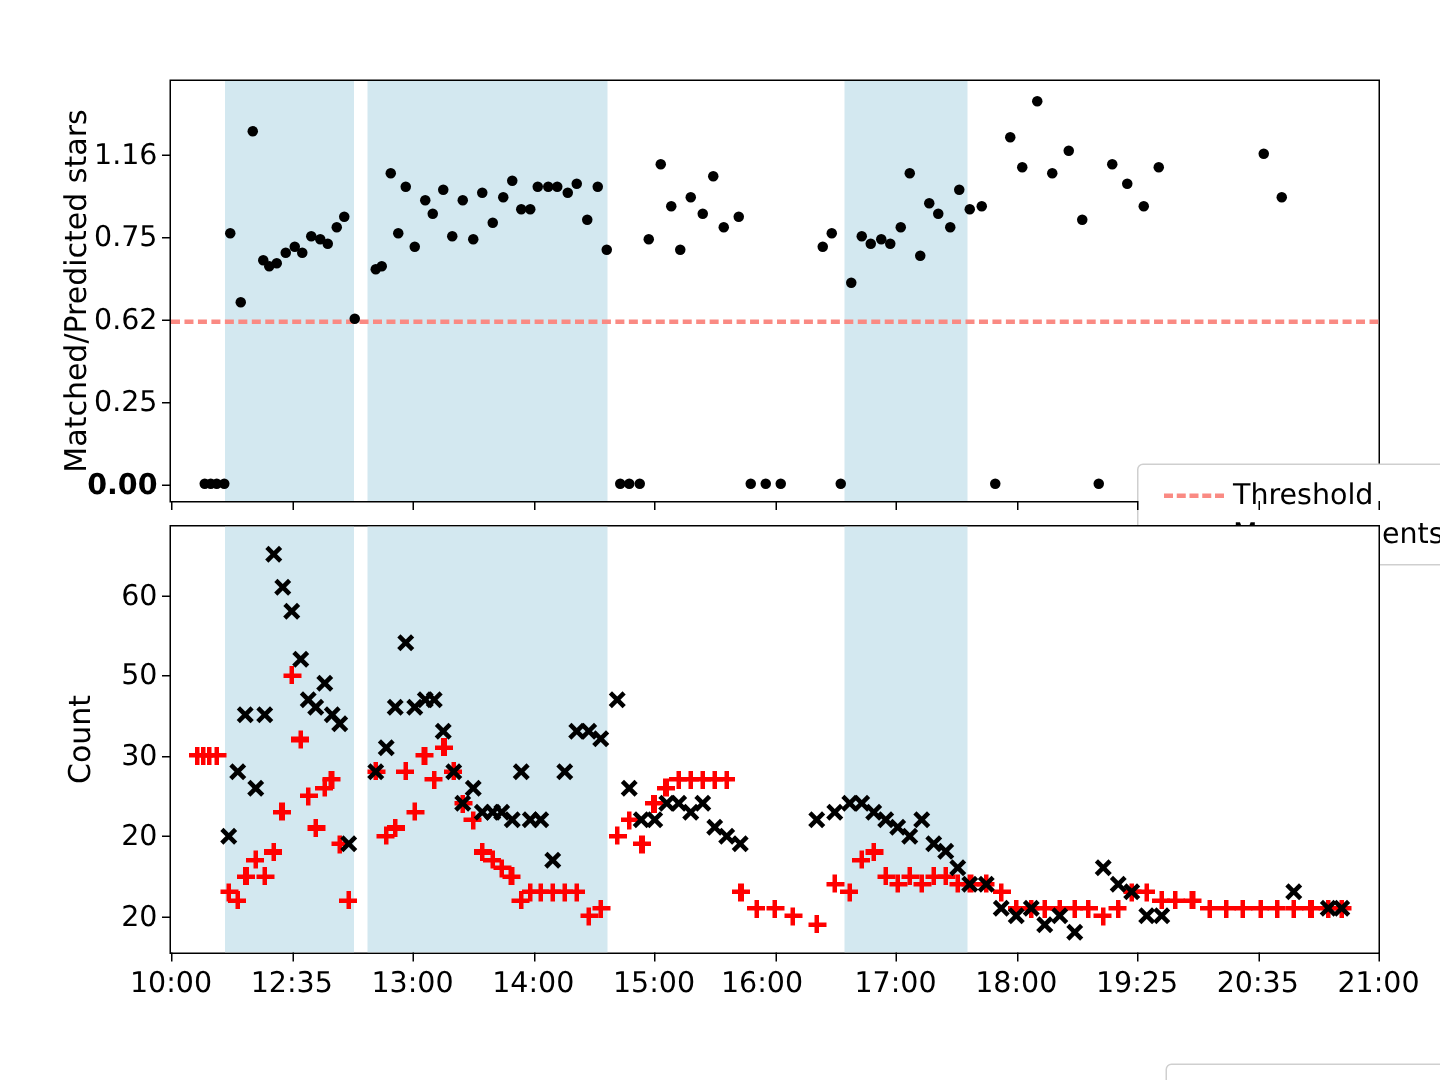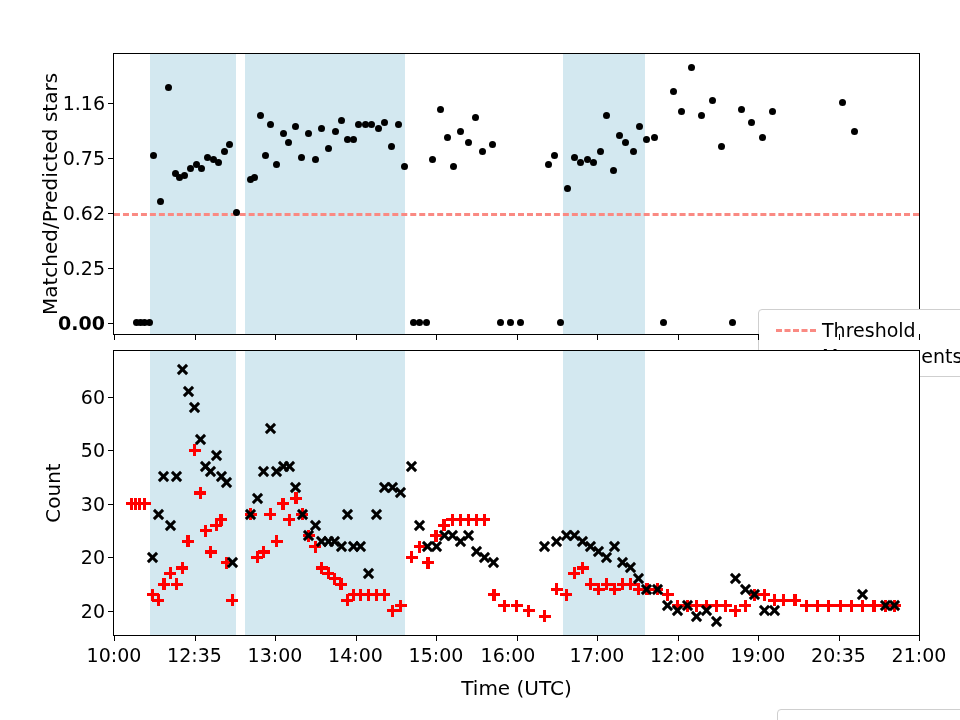--- a/index.html
+++ b/index.html
@@ -919,23 +919,22 @@
       <div class="xlab" style="left: 161px;">13:00</div>
       <div class="xtick" style="left: 241.5px;"></div>
       <div class="xlab" style="left: 241.5px;">14:00</div>
       <div class="xtick" style="left: 322px;"></div>
       <div class="xlab" style="left: 322px;">15:00</div>
       <div class="xtick" style="left: 402.5px;"></div>
       <div class="xlab" style="left: 394px;">16:00</div>
       <div class="xtick" style="left: 483px;"></div>
       <div class="xlab" style="left: 483px;">17:00</div>
       <div class="xtick" style="left: 563.5px;"></div>
-      <div class="xlab" style="left: 563.5px;">12:00</div>
+      <div class="xlab" style="left: 563.5px;">18:00</div>
       <div class="xtick" style="left: 644px;"></div>
-      <div class="xlab" style="left: 644px;">19:00</div>
+      <div class="xlab" style="left: 644px;">19:25</div>
       <div class="xtick" style="left: 724.5px;"></div>
       <div class="xlab" style="left: 724.5px;">20:35</div>
       <div class="xtick" style="left: 805px;"></div>
       <div class="xlab" style="left: 805px;">21:00</div>
     </div>
 
-  <div id="xlabel">Time (UTC)</div>
 </div>
 
 </body></html>

